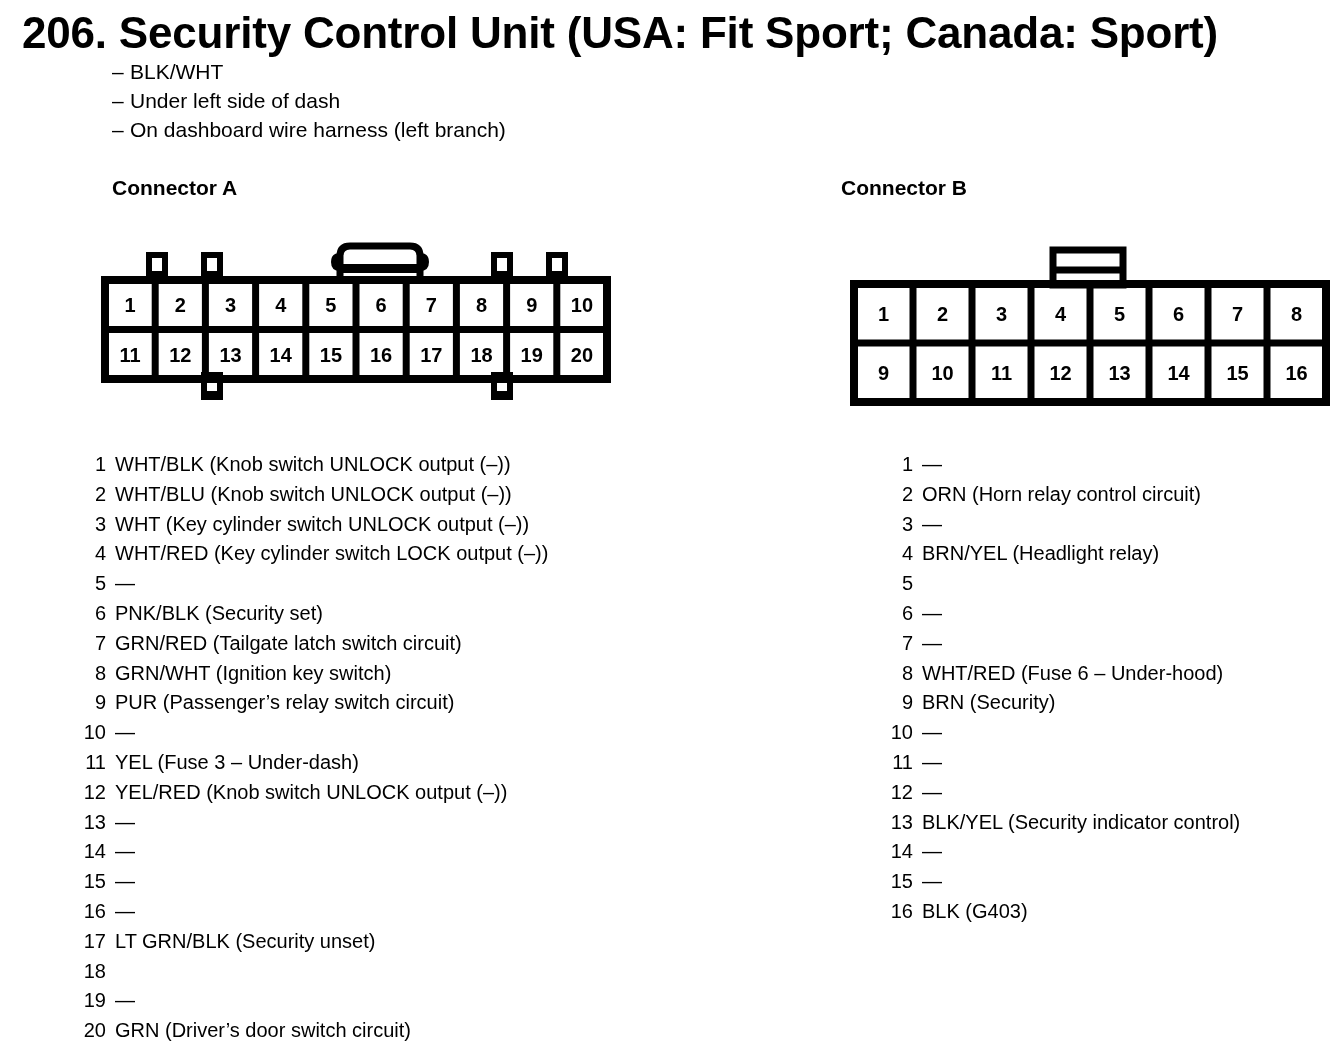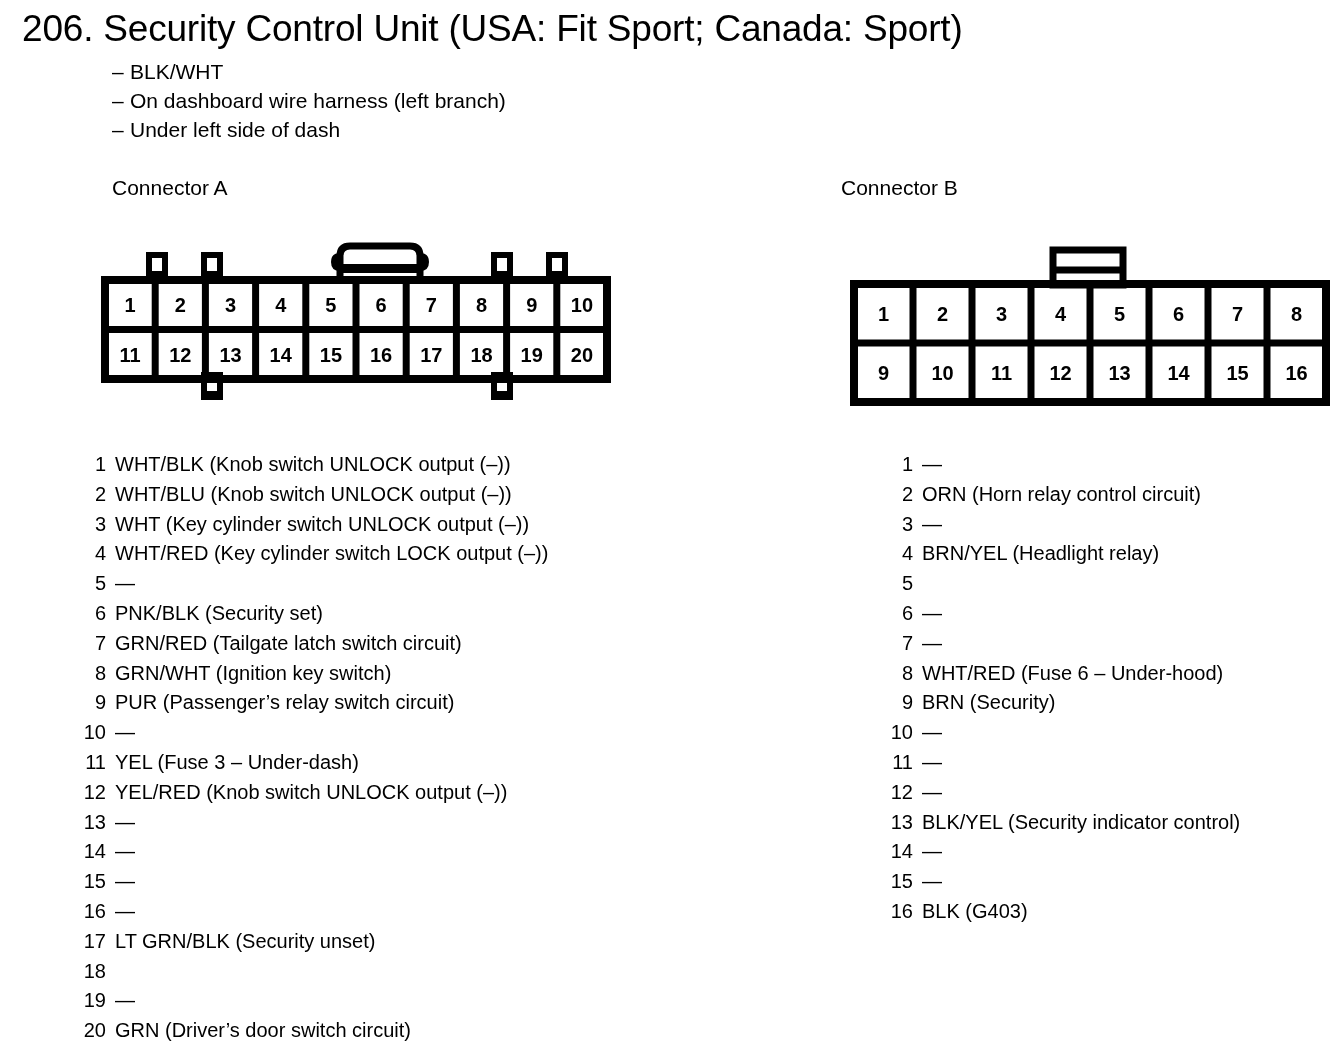--- a/index.html
+++ b/index.html
@@ -14,22 +14,22 @@
     font-family: "Liberation Sans", sans-serif;
     color: #000000;
     overflow: hidden;
   }
 
   
   .page-title {
     position: absolute;
     left: 22px;
     top: 8px;
-    font-size: 37px;
-    font-weight: normal;
+    font-size: 44px;
+    font-weight: bold;
     letter-spacing: -0.2px;
     white-space: nowrap;
   }
   .subtitle-list {
     position: absolute;
     left: 112px;
     top: 57px;
     list-style: none;
     margin: 0;
     padding: 0;
@@ -41,21 +41,21 @@
   }
   .subtitle-list li .dash {
     display: inline-block;
     width: 18px;
   }
 
   
   .conn-heading {
     position: absolute;
     font-size: 21px;
-    font-weight: normal;
+    font-weight: bold;
   }
   #heading-a { left: 112px; top: 176px; }
   #heading-b { left: 841px; top: 176px; }
 
   
   .connector {
     position: absolute;
   }
 
   
@@ -87,24 +87,24 @@
 </head>
 <body>
 
 <div class="page-title">206. Security Control Unit (USA: Fit Sport; Canada: Sport)</div>
 
 <ul class="subtitle-list">
   <li>
     <span class="dash">–</span><span>BLK/WHT</span>
   </li>
   <li>
+    <span class="dash">–</span><span>Under left side of dash</span>
+  </li>
+  <li>
     <span class="dash">–</span><span>On dashboard wire harness (left branch)</span>
-  </li>
-  <li>
-    <span class="dash">–</span><span>Under left side of dash</span>
   </li>
 </ul>
 
 <div class="conn-heading" id="heading-a">Connector A</div>
 
 <div class="conn-heading" id="heading-b">Connector B</div>
 
 <svg class="connector" id="connector-a-drawing" style="left:96px; top:238px;" width="520" height="175" viewBox="0 0 520 175">
 
   <g>

